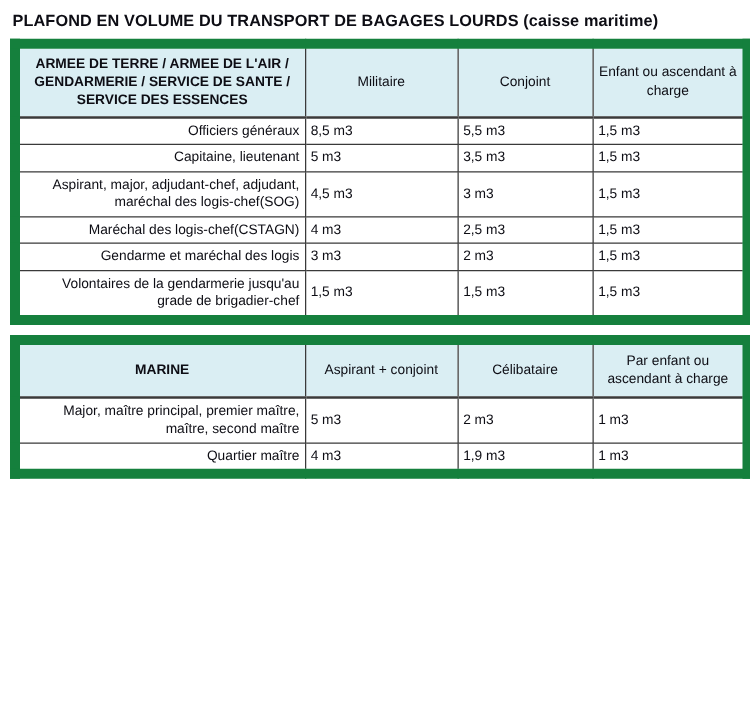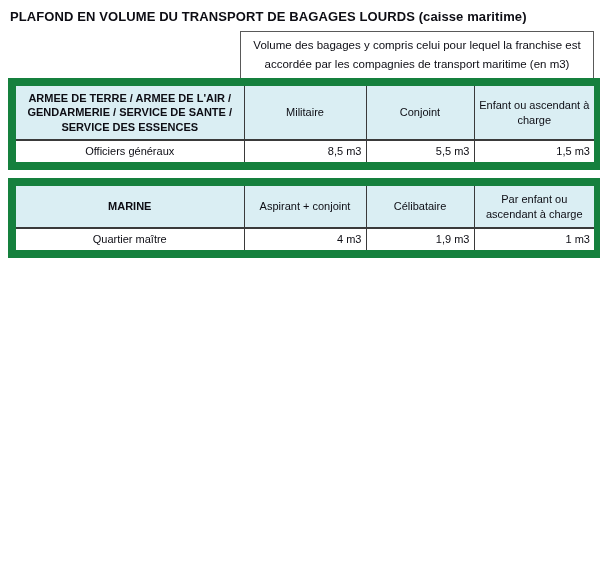--- a/index.html
+++ b/index.html
@@ -54,46 +54,45 @@
     font-weight: normal;
     text-align: center;
     vertical-align: middle;
     border-bottom: 2px solid #3a3a3a;
     padding-top: 5px; padding-bottom: 5px;
   }
   table.data-table th.first-col {
     font-weight: bold;
   }
   table.data-table td {
-    text-align: right;
+    text-align: left;
     height: 21px;
     vertical-align: middle;
   }
   table.data-table td.first-col {
-    text-align: center;
+    text-align: right;
     padding-left: 4px;
   }
   
   col.c1 { width: 232px; }
   col.c2 { width: 122px; }
   col.c3 { width: 108px; }
   col.c4 { width: 124px; }
 
   table.data-table.first th { height: 52px; }
   table.data-table.second th { height: 46px; }
   table.data-table td { padding-top: 3px; padding-bottom: 3px; }
 </style>
 </head>
 <body>
 
 <div class="page">
 
   <div class="title">PLAFOND EN VOLUME DU TRANSPORT DE BAGAGES LOURDS (caisse maritime)</div>
 
-  <div class="note-box">Volume des bagages y compris celui pour lequel la franchise est accordée par les compagnies de transport maritime (en m3)</div>
 
   <table class="data-table first">
     <colgroup>
       <col class="c1">
         <col class="c2">
         <col class="c3">
         <col class="c4">
     </colgroup>
     <thead>
       <tr>
@@ -103,40 +102,76 @@
           <th>Enfant ou ascendant à charge</th>
         </tr>
     </thead>
     <tbody>
         <tr>
           <td class="first-col">Officiers généraux</td>
           <td>8,5 m3</td>
           <td>5,5 m3</td>
           <td>1,5 m3</td>
         </tr>
+        <tr>
+          <td class="first-col">Capitaine, lieutenant</td>
+          <td>5 m3</td>
+          <td>3,5 m3</td>
+          <td>1,5 m3</td>
+        </tr>
+        <tr>
+          <td class="first-col">Aspirant, major, adjudant-chef, adjudant, maréchal des logis-chef(SOG)</td>
+          <td>4,5 m3</td>
+          <td>3 m3</td>
+          <td>1,5 m3</td>
+        </tr>
+        <tr>
+          <td class="first-col">Maréchal des logis-chef(CSTAGN)</td>
+          <td>4 m3</td>
+          <td>2,5 m3</td>
+          <td>1,5 m3</td>
+        </tr>
+        <tr>
+          <td class="first-col">Gendarme et maréchal des logis</td>
+          <td>3 m3</td>
+          <td>2 m3</td>
+          <td>1,5 m3</td>
+        </tr>
+        <tr>
+          <td class="first-col">Volontaires de la gendarmerie jusqu'au grade de brigadier-chef</td>
+          <td>1,5 m3</td>
+          <td>1,5 m3</td>
+          <td>1,5 m3</td>
+        </tr>
       </tbody>
   </table>
 
   <table class="data-table second">
     <colgroup>
       <col class="c1">
         <col class="c2">
         <col class="c3">
         <col class="c4">
     </colgroup>
     <thead>
       <tr>
           <th class="first-col">MARINE</th>
           <th>Aspirant + conjoint</th>
           <th>Célibataire</th>
           <th>Par enfant ou ascendant à charge</th>
         </tr>
     </thead>
     <tbody>
         <tr>
+          <td class="first-col">Major, maître principal, premier maître, maître, second maître</td>
+          <td>5 m3</td>
+          <td>2 m3</td>
+          <td>1 m3</td>
+        </tr>
+        <tr>
           <td class="first-col">Quartier maître</td>
           <td>4 m3</td>
           <td>1,9 m3</td>
           <td>1 m3</td>
         </tr>
       </tbody>
   </table>
 
 </div>
 

